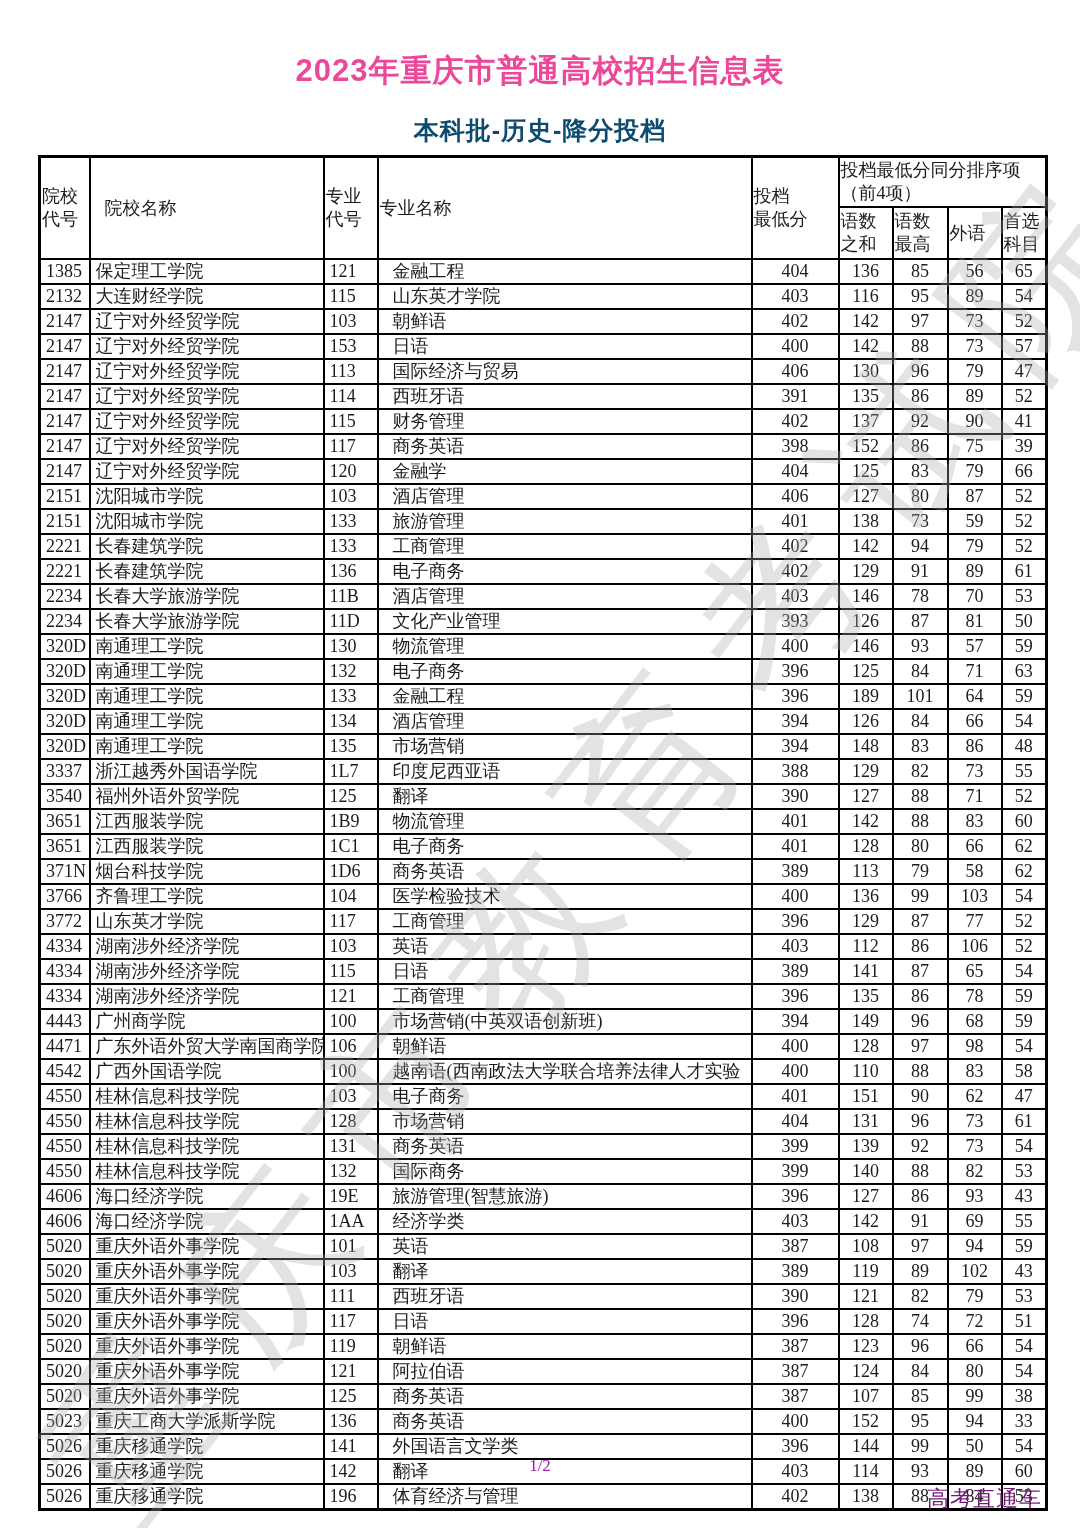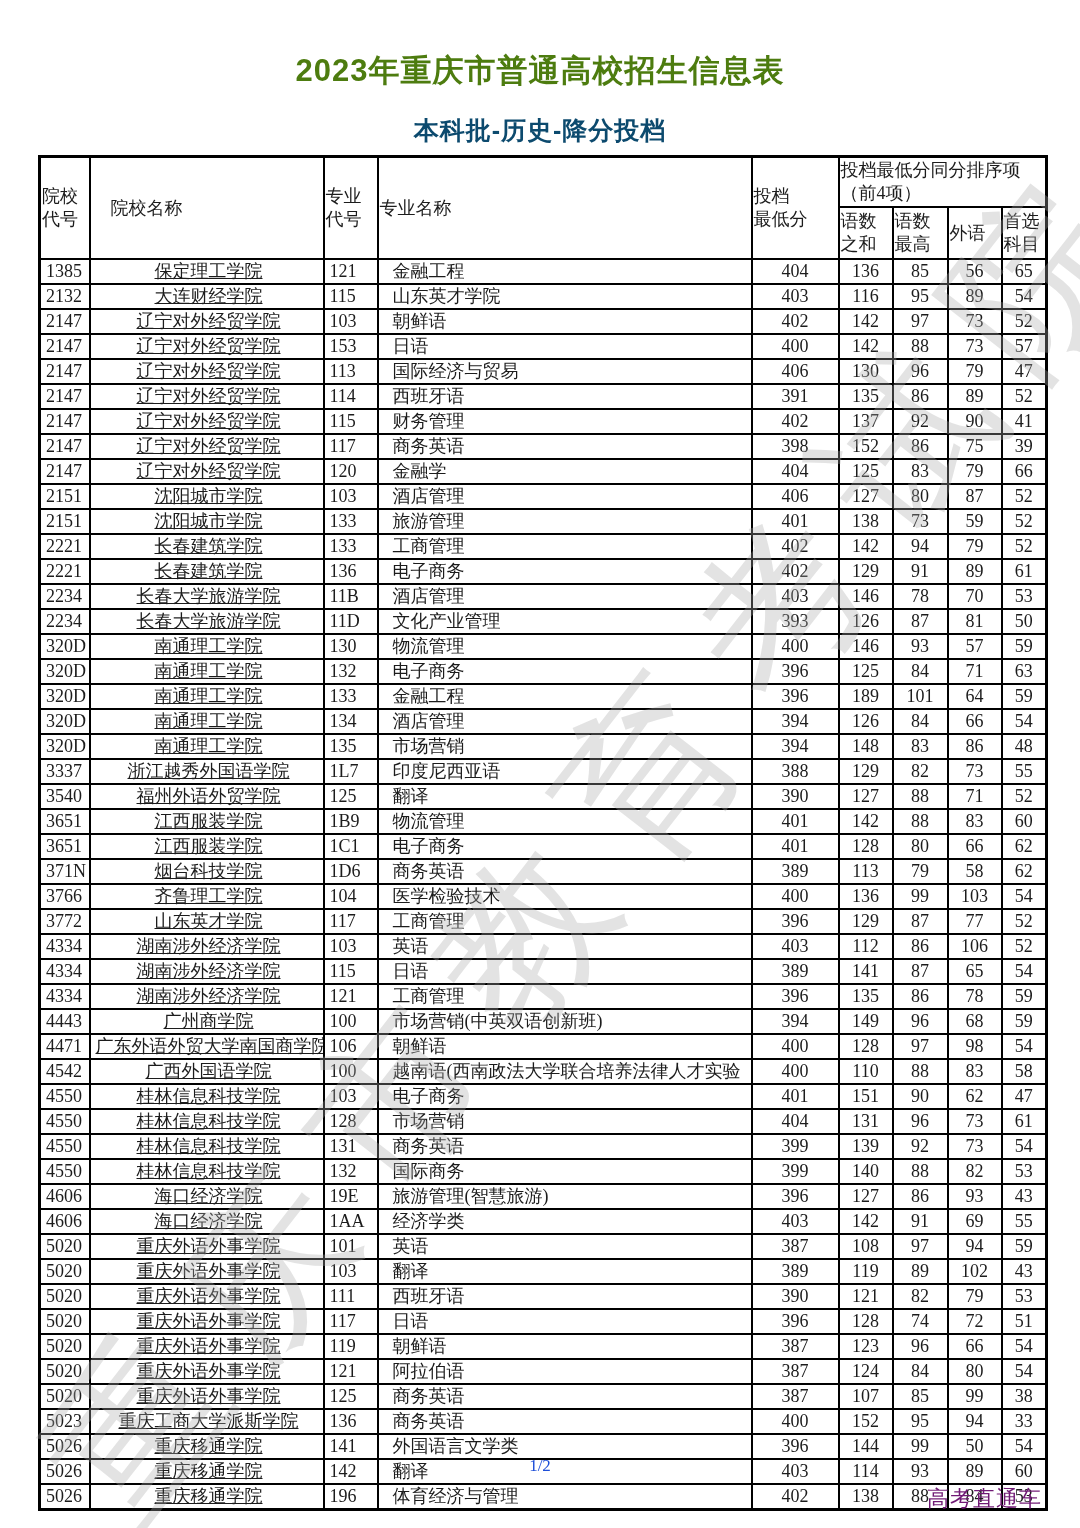--- a/index.html
+++ b/index.html
@@ -16,21 +16,21 @@
     color: #1c1c1c;
   }
   .page-title {
     margin: 0;
     padding-top: 50px;
     text-align: center;
     font-family: "Liberation Sans", sans-serif;
     font-weight: bold;
     font-size: 31px;
     letter-spacing: 1px;
-    color: #4d7c0f;
+    color: #ec4899;
   }
   .page-subtitle {
     margin: 0;
     padding-top: 22px;
     text-align: center;
     font-family: "Liberation Sans", sans-serif;
     font-weight: bold;
     font-size: 25px;
     letter-spacing: 1px;
     color: #0c4a6e;
@@ -51,30 +51,30 @@
   table.admissions thead th {
     font-weight: normal;
     font-size: 18px;
     white-space: pre-line;
     line-height: 23px;
     vertical-align: middle;
     text-align: left;
   }
   thead tr.h1 { height: 48px; }
   thead tr.h2 { height: 52px; }
-  th.hdr-college-name { text-align: left; padding-left: 20px; border-radius: 7px; }
+  th.hdr-college-name { text-align: left; padding-left: 14px; border-radius: 7px; }
   tbody td {
     height: 21px;
     line-height: 21px;
     font-size: 18px;
     white-space: nowrap;
     vertical-align: middle;
   }
   tbody td.c0 { text-align: left; padding-left: 5px; margin-left: 48px; }
-  tbody td.c1 { text-align: center; padding-left: 5px; text-decoration: underline; }
+  tbody td.c1 { text-align: left; padding-left: 5px; }
   tbody td.c2 { text-align: left; padding-left: 5px; }
   tbody td.c3 { text-align: left; padding-left: 14px; }
   tbody td.c4, tbody td.c5, tbody td.c6, tbody td.c7, tbody td.c8 { text-align: center; }
   .watermark {
     position: absolute;
     left: 600px;
     top: 840px;
     transform: translate(-50%, -50%) rotate(-52deg);
     transform-origin: center;
     font-family: "Liberation Sans", sans-serif;
@@ -85,21 +85,21 @@
     pointer-events: none;
     z-index: 10;
   }
   .page-number {
     position: absolute;
     bottom: 52px;
     left: 0;
     width: 100%;
     text-align: center;
     font-size: 17px;
-    color: #1d4ed8;
+    color: #a21caf;
   }
   .brand-watermark {
     position: absolute;
     bottom: 14px;
     right: 38px;
     font-family: "Liberation Sans", sans-serif;
     font-size: 22px;
     color: #701a75;
     letter-spacing: 1px;
   }

